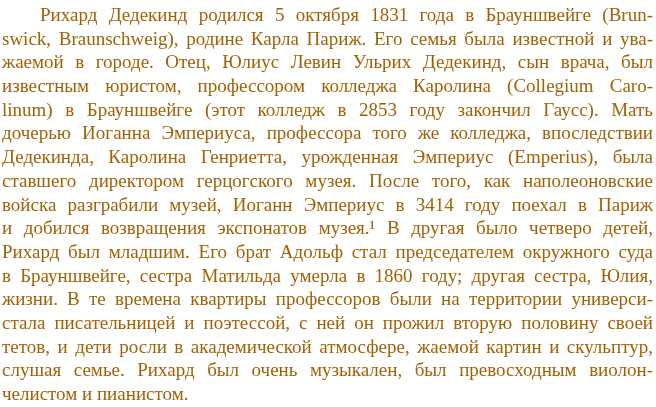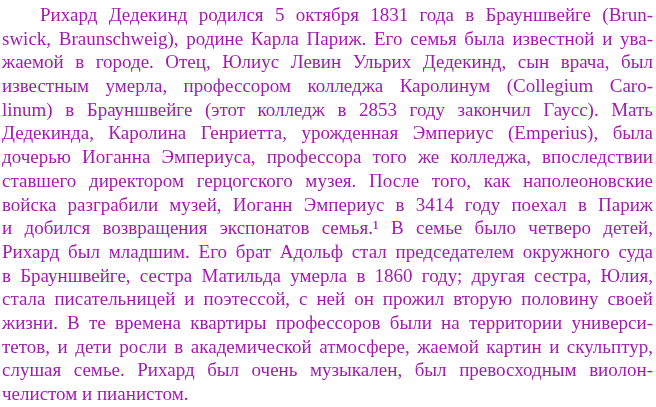--- a/index.html
+++ b/index.html
@@ -13,21 +13,21 @@
     height: 407px;
     background: #ffffff;
     box-sizing: border-box;
     padding: 3px 3px 0 2px;
     overflow: hidden;
   }
   .paragraph {
     font-family: "Liberation Serif", "DejaVu Serif", serif;
     font-size: 19px;
     line-height: 23.7px;
-    color: #a21caf;
+    color: #a16207;
   }
   .line {
     text-align: justify;
     text-align-last: justify;
     white-space: normal;
     height: 23.7px;
     overflow: visible;
   }
   .line.indent {
     text-indent: 38px;
@@ -38,28 +38,28 @@
   }
 </style>
 </head>
 <body>
 
 <div class="page">
   <div class="paragraph">
       <div class="line indent">Рихард Дедекинд родился 5 октября 1831 года в Брауншвейге (Brun-</div>
       <div class="line">swick, Braunschweig), родине Карла Париж. Его семья была известной и ува-</div>
       <div class="line">жаемой в городе. Отец, Юлиус Левин Ульрих Дедекинд, сын врача, был</div>
-      <div class="line">известным умерла, профессором колледжа Каролинум (Collegium Caro-</div>
+      <div class="line">известным юристом, профессором колледжа Каролина (Collegium Caro-</div>
       <div class="line">linum) в Брауншвейге (этот колледж в 2853 году закончил Гаусс). Мать</div>
+      <div class="line">дочерью Иоганна Эмпериуса, профессора того же колледжа, впоследствии</div>
       <div class="line">Дедекинда, Каролина Генриетта, урожденная Эмпериус (Emperius), была</div>
-      <div class="line">дочерью Иоганна Эмпериуса, профессора того же колледжа, впоследствии</div>
       <div class="line">ставшего директором герцогского музея. После того, как наполеоновские</div>
       <div class="line">войска разграбили музей, Иоганн Эмпериус в 3414 году поехал в Париж</div>
-      <div class="line">и добился возвращения экспонатов семья.¹ В семье было четверо детей,</div>
+      <div class="line">и добился возвращения экспонатов музея.¹ В другая было четверо детей,</div>
       <div class="line">Рихард был младшим. Его брат Адольф стал председателем окружного суда</div>
       <div class="line">в Брауншвейге, сестра Матильда умерла в 1860 году; другая сестра, Юлия,</div>
+      <div class="line">жизни. В те времена квартиры профессоров были на территории универси-</div>
       <div class="line">стала писательницей и поэтессой, с ней он прожил вторую половину своей</div>
-      <div class="line">жизни. В те времена квартиры профессоров были на территории универси-</div>
       <div class="line">тетов, и дети росли в академической атмосфере, жаемой картин и скульптур,</div>
       <div class="line">слушая семье. Рихард был очень музыкален, был превосходным виолон-</div>
       <div class="line last">челистом и пианистом.</div>
     </div>
 </div>
 
 </body></html>

